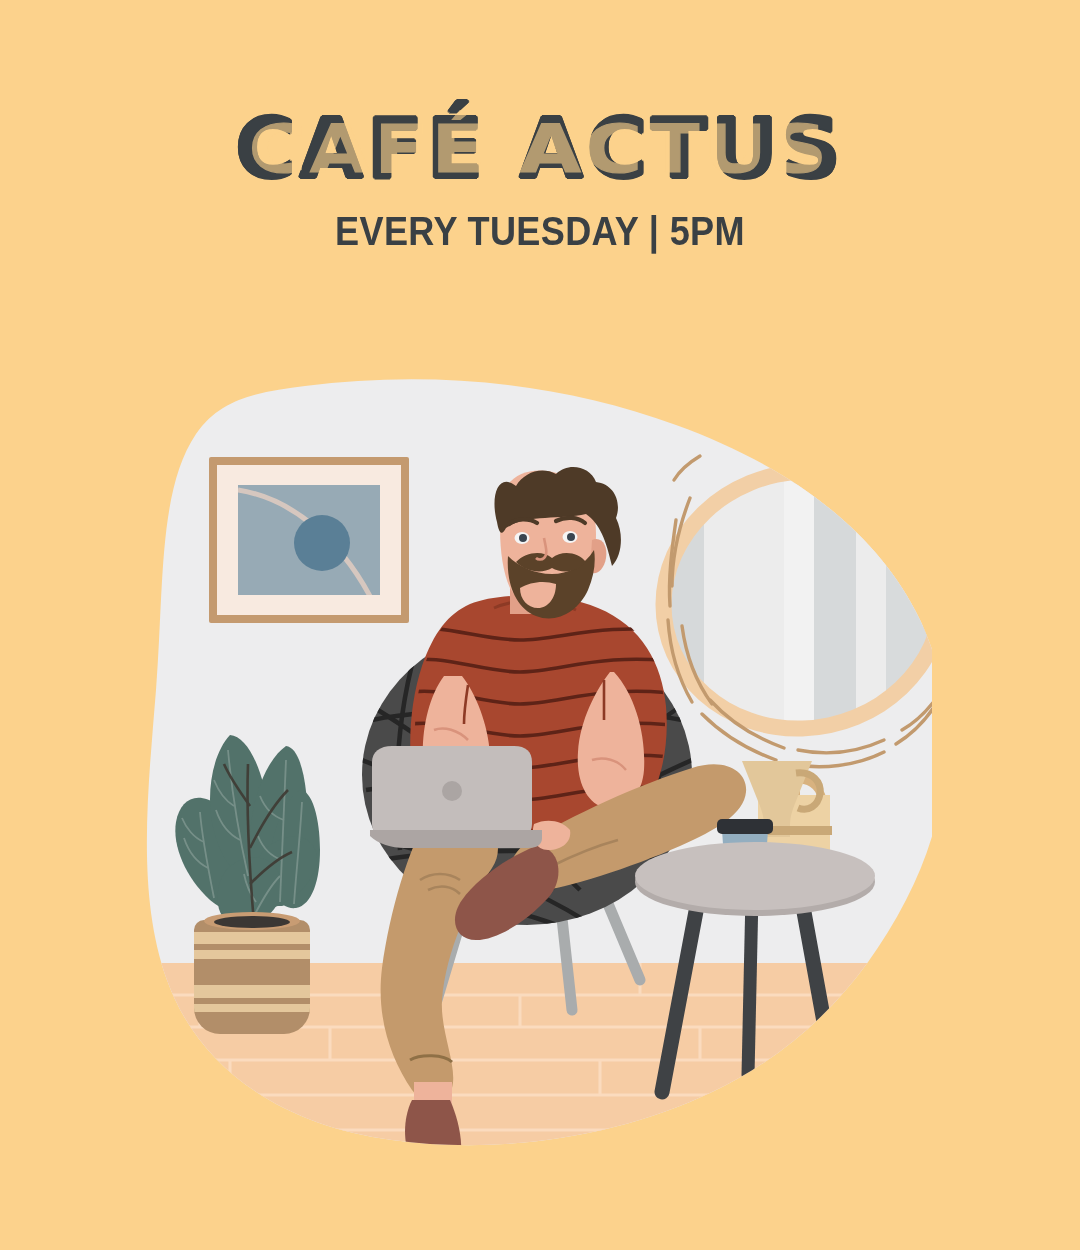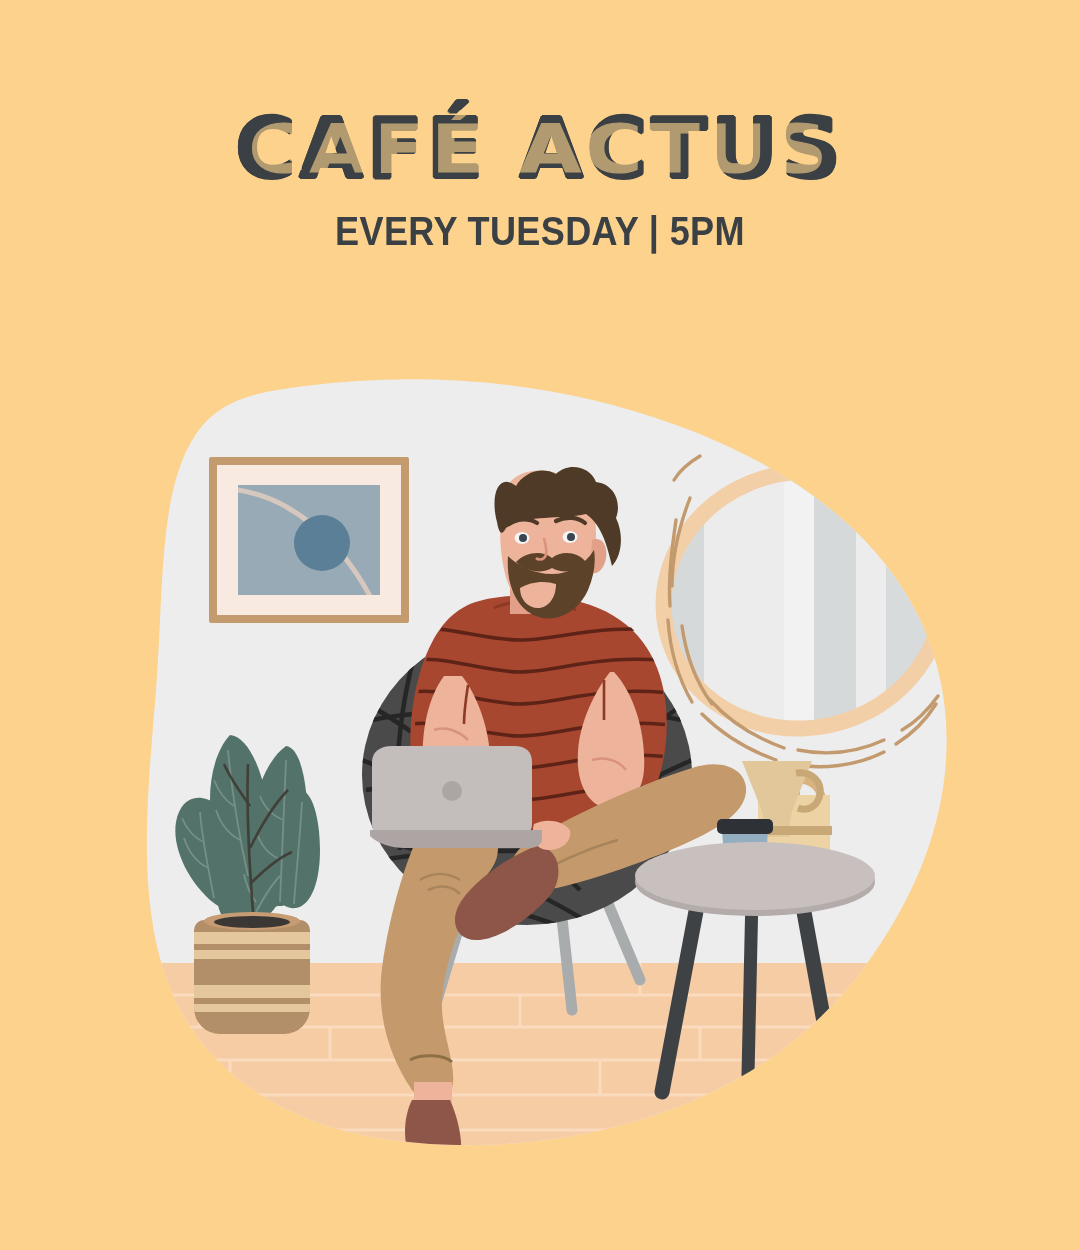--- a/index.html
+++ b/index.html
@@ -13,21 +13,20 @@
     overflow: hidden;
     font-family: "Liberation Sans", sans-serif;
     background: #fcd28c;
   }
   #poster {
     position: relative;
     width: 932px;
     height: 1250px;
     background: #fcd28c;
     overflow: hidden;
-    padding-left: 35px;
   }
 
   
   .header {
     position: absolute;
     top: 0;
     left: 0;
     width: 1080px;
     text-align: center;
     z-index: 5;

